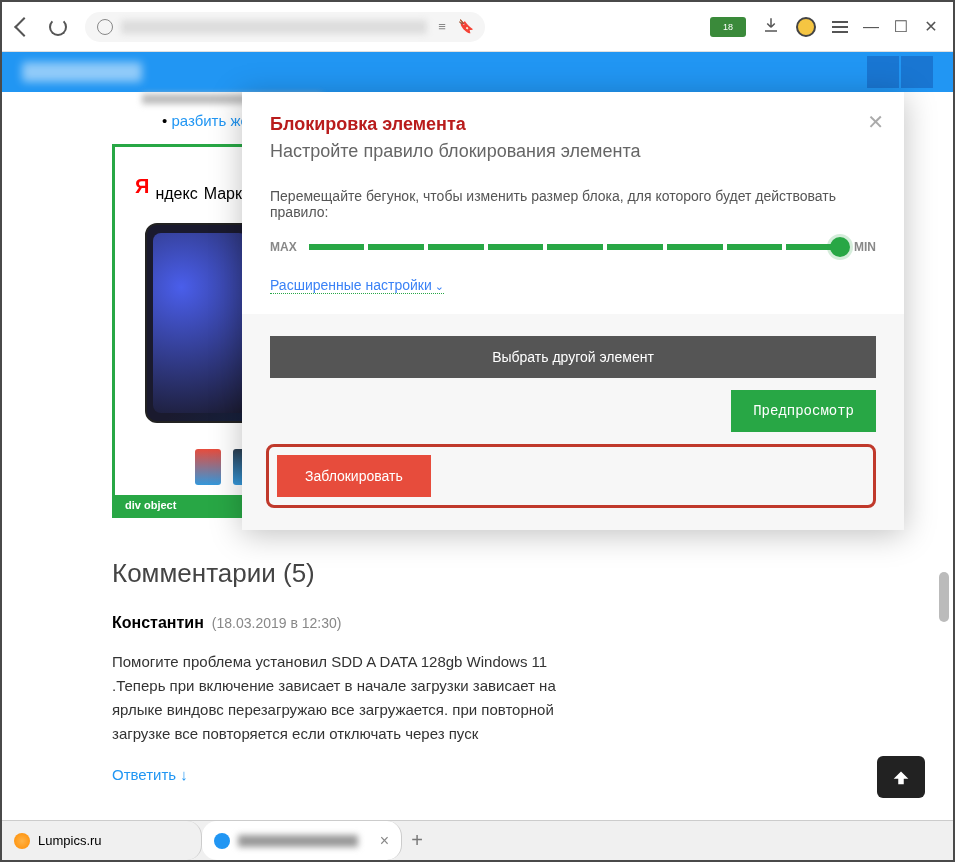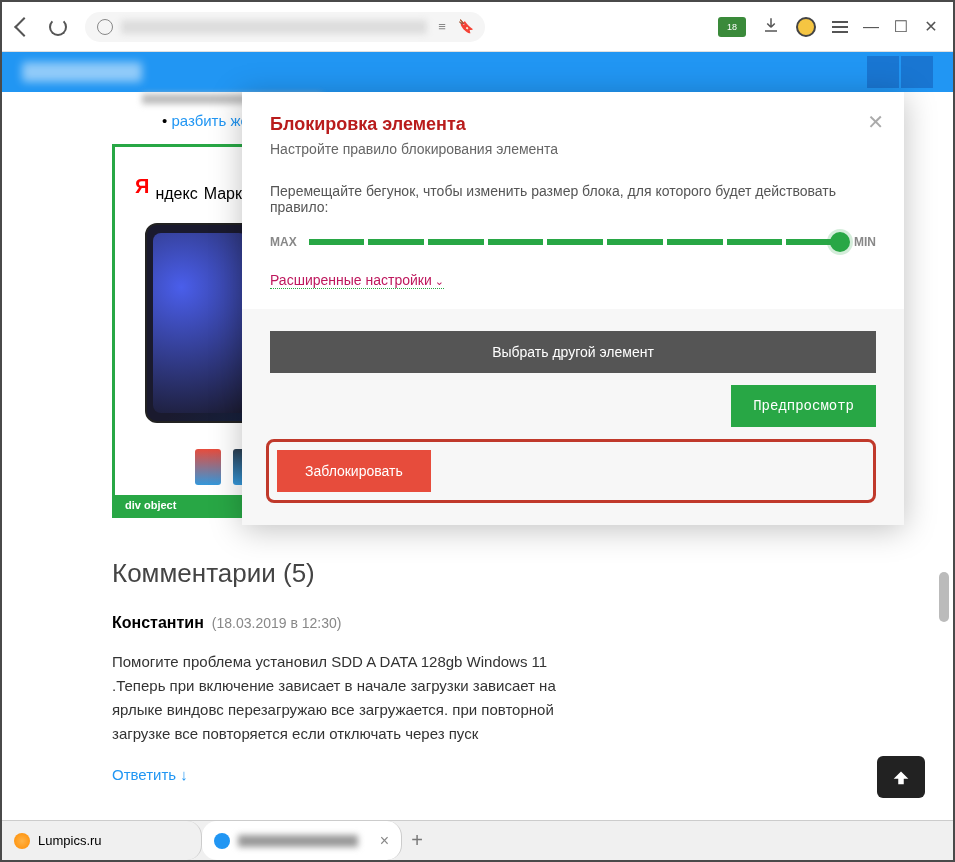--- a/index.html
+++ b/index.html
@@ -8,21 +8,21 @@
 
 .browser-toolbar { height: 50px; background: #fff; display: flex; align-items: center; padding: 0 15px; gap: 18px; border-bottom: 1px solid #e0e0e0; }
 .nav-back { width: 14px; height: 14px; border-left: 2px solid #555; border-bottom: 2px solid #555; transform: rotate(45deg); cursor: pointer; }
 .nav-reload { width: 18px; height: 18px; border: 2px solid #555; border-radius: 50%; border-top-color: transparent; cursor: pointer; position: relative; }
 .addr-bar { flex: 1; height: 30px; background: #f5f5f5; border-radius: 15px; display: flex; align-items: center; padding: 0 12px; gap: 8px; max-width: 400px; }
 .addr-globe { width: 16px; height: 16px; border: 1.5px solid #888; border-radius: 50%; }
 .addr-blur { flex: 1; height: 14px; background: #ddd; border-radius: 2px; filter: blur(3px); }
 .addr-icons { display: flex; gap: 10px; margin-left: auto; }
 .small-icon { width: 14px; height: 14px; color: #888; font-size: 13px; display: flex; align-items: center; justify-content: center; }
 .toolbar-right { display: flex; align-items: center; gap: 16px; margin-left: auto; }
-.ext-badge { width: 28px; height: 20px; background: #3a8a3a; border-radius: 3px; color: #fff; font-size: 9px; display: flex; align-items: center; justify-content: center; position: relative; margin-left: 40px; }
+.ext-badge { width: 36px; height: 20px; background: #3a8a3a; border-radius: 3px; color: #fff; font-size: 9px; display: flex; align-items: center; justify-content: center; position: relative; margin-left: 40px; }
 .dl-icon svg { width: 18px; height: 18px; }
 .circle-icon { width: 20px; height: 20px; border: 2px solid #444; border-radius: 50%; background: #f5c542; }
 .menu-lines { display: flex; flex-direction: column; gap: 3px; cursor: pointer; }
 .menu-lines span { width: 16px; height: 2px; background: #555; }
 .win-controls { display: flex; gap: 16px; }
 .win-btn { width: 14px; height: 14px; cursor: pointer; font-size: 16px; color: #555; display: flex; align-items: center; justify-content: center; }
 
 
 .page-header { height: 40px; background: #2196F3; display: flex; align-items: center; padding: 0 20px; position: relative; }
 .header-blur { width: 120px; height: 20px; background: rgba(255,255,255,0.5); filter: blur(4px); border-radius: 3px; }
@@ -60,30 +60,30 @@
 .comment-author { font-size: 16px; }
 .comment-author b { font-weight: bold; }
 .comment-date { color: #888; font-size: 14px; margin-left: 8px; }
 .comment-text { margin-top: 18px; font-size: 15px; line-height: 1.6; color: #333; }
 .reply-link { color: #2196F3; font-size: 15px; margin-top: 20px; display: inline-block; }
 
 
 .dialog { position: absolute; top: 90px; left: 240px; width: 662px; background: #fff; box-shadow: 0 4px 30px rgba(0,0,0,0.25); z-index: 100; }
 .dialog-header { padding: 22px 28px 16px; }
 .dialog-title { font-size: 18px; font-weight: bold; color: #b91c1c; margin-bottom: 6px; }
-.dialog-subtitle { font-size: 14px; color: #666; }
+.dialog-subtitle { font-size: 18px; color: #666; }
 .dialog-close { position: absolute; top: 18px; right: 20px; font-size: 20px; color: #aaa; cursor: pointer; }
 .dialog-body { padding: 10px 28px 20px; }
 .slider-instruction { font-size: 14px; color: #555; margin-bottom: 20px; }
 .slider-row { display: flex; align-items: center; gap: 12px; margin-bottom: 22px; }
 .slider-label { font-size: 12px; color: #888; font-weight: bold; }
 .slider-track { flex: 1; display: flex; gap: 4px; position: relative; }
 .slider-seg { flex: 1; height: 6px; background: #28a745; }
 .slider-thumb { position: absolute; right: -8px; top: -7px; width: 20px; height: 20px; background: #28a745; border-radius: 50%; box-shadow: 0 0 0 3px rgba(40,167,69,0.2); }
-.adv-link { font-size: 14px; color: #be185d; border-bottom: 1px dotted #28a745; cursor: pointer; }
+.adv-link { font-size: 14px; color: #3b82f6; border-bottom: 1px dotted #28a745; cursor: pointer; }
 .adv-link::after { content: " ⌄"; font-size: 11px; }
 .arrow-annotation { position: absolute; top: 256px; left: 430px; pointer-events: none; }
 .arrow-line { width: 160px; height: 5px; background: #f00; position: relative; }
 .arrow-line::before, .arrow-line::after { content: ""; position: absolute; top: -7px; width: 0; height: 0; border-top: 10px solid transparent; border-bottom: 10px solid transparent; }
 .arrow-line::before { left: -14px; border-right: 18px solid #f00; }
 .arrow-line::after { right: -14px; border-left: 18px solid #f00; }
 .dialog-footer { padding: 22px 28px; background: #f7f7f7; display: flex; gap: 12px; flex-direction: column; }
 .btn { padding: 13px 22px; font-size: 14px; border: none; cursor: pointer; color: #fff; }
 .btn-dark { background: #555; }
 .btn-green { background: #28a745; margin-left: auto; font-family: Liberation Mono, monospace; }

